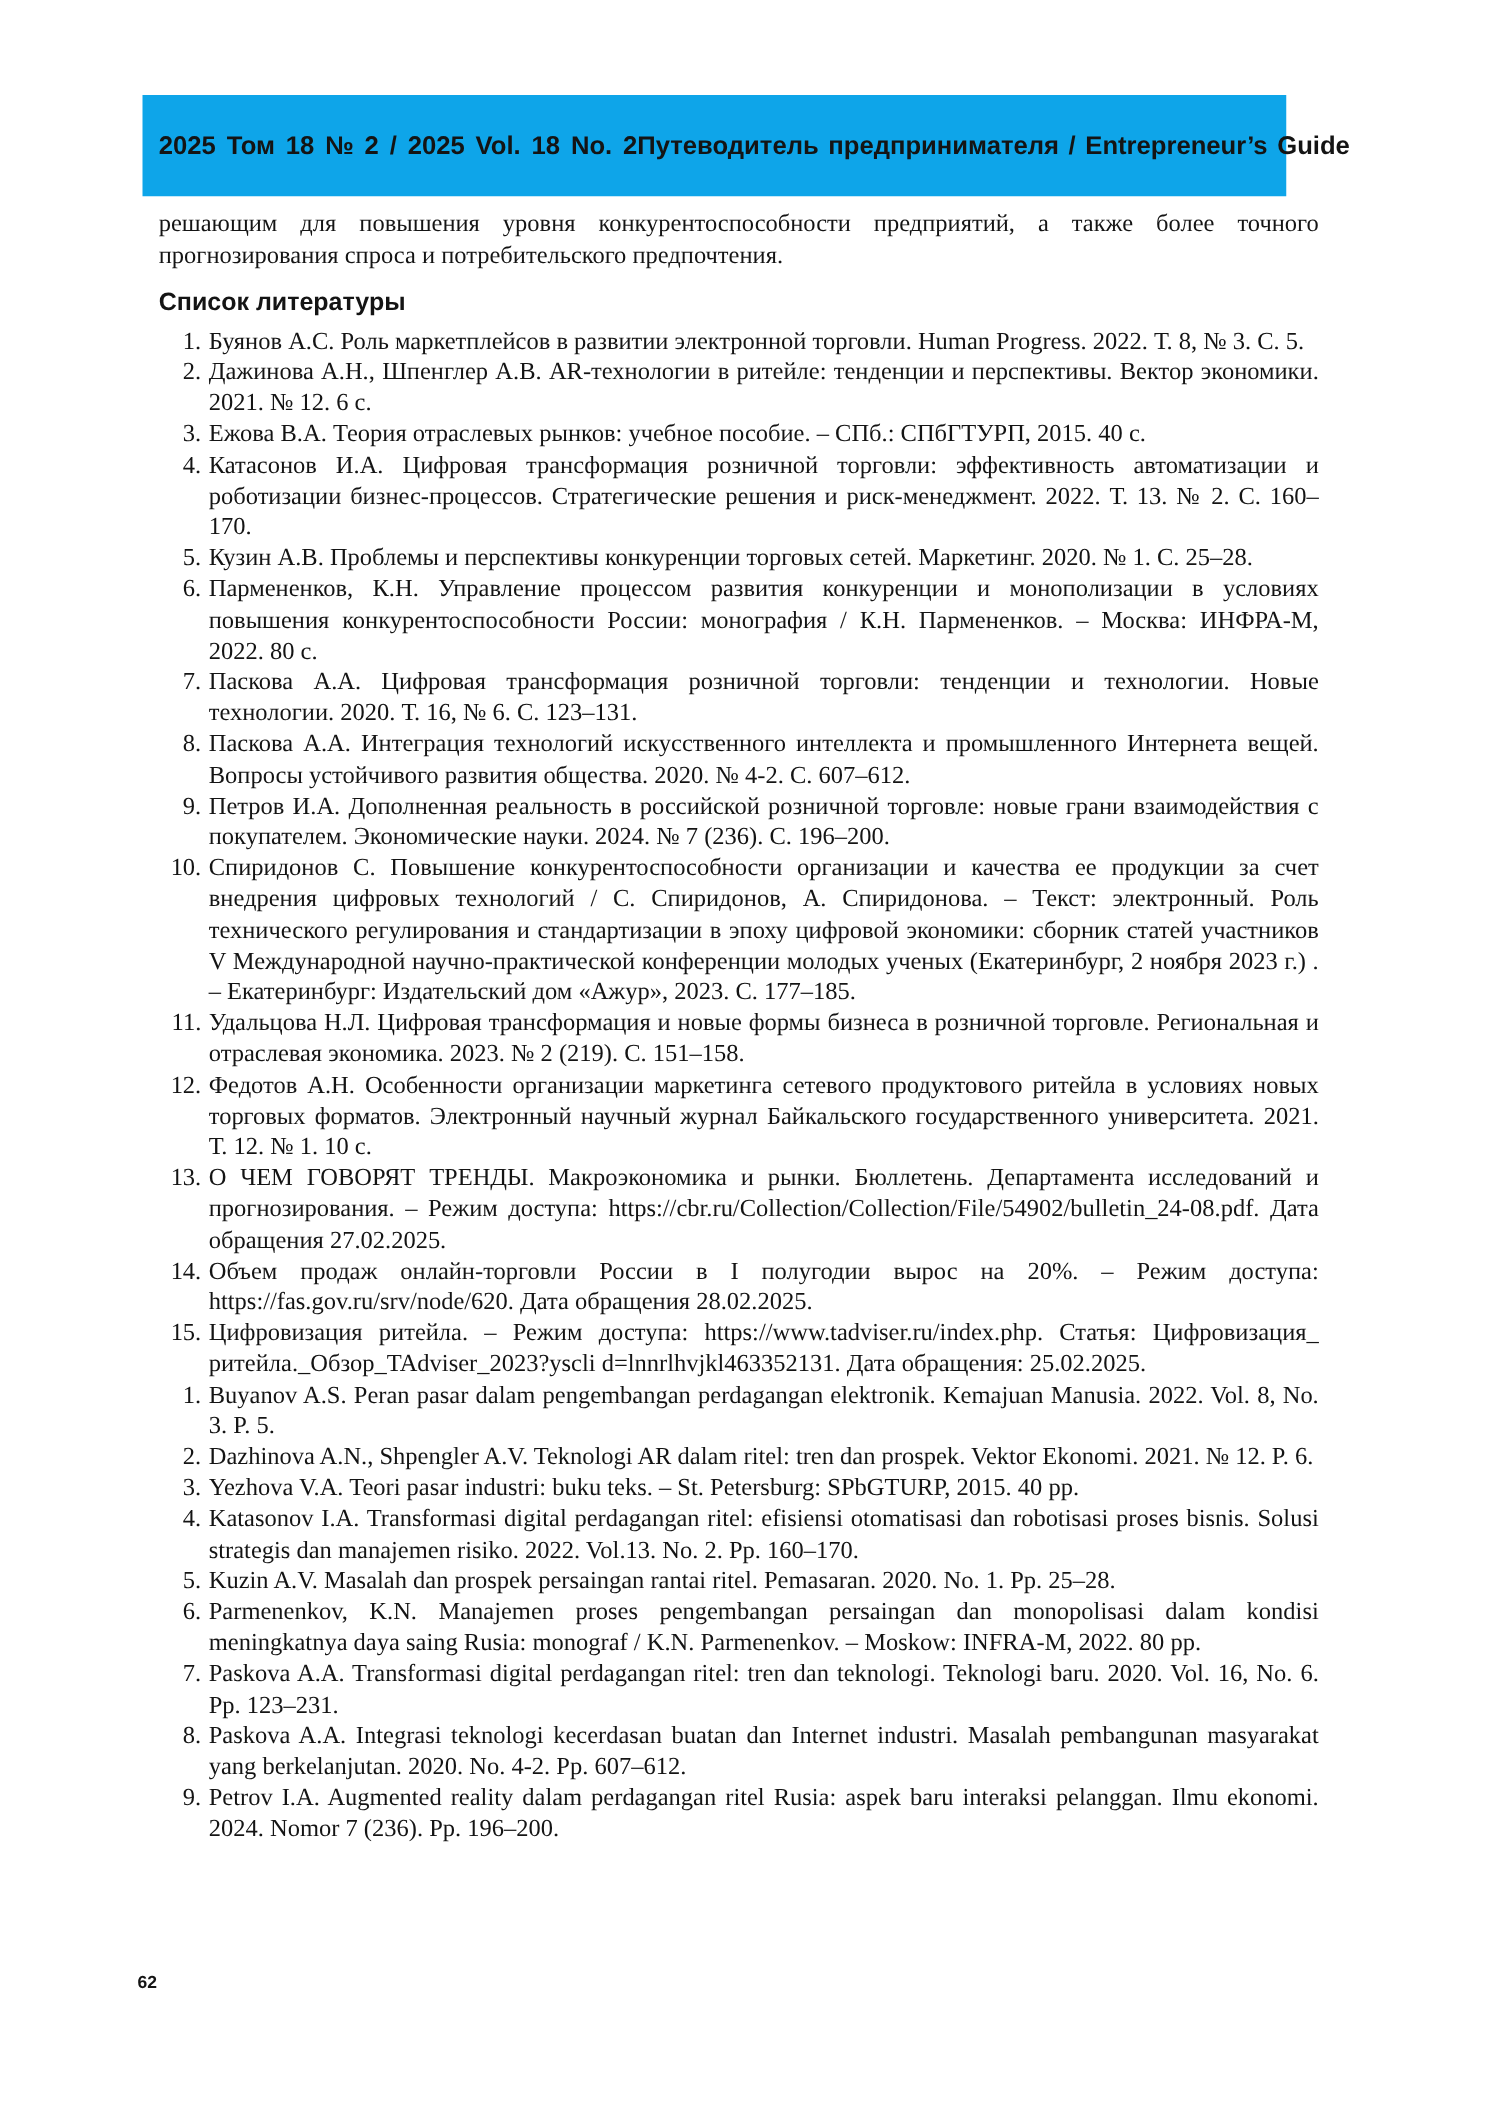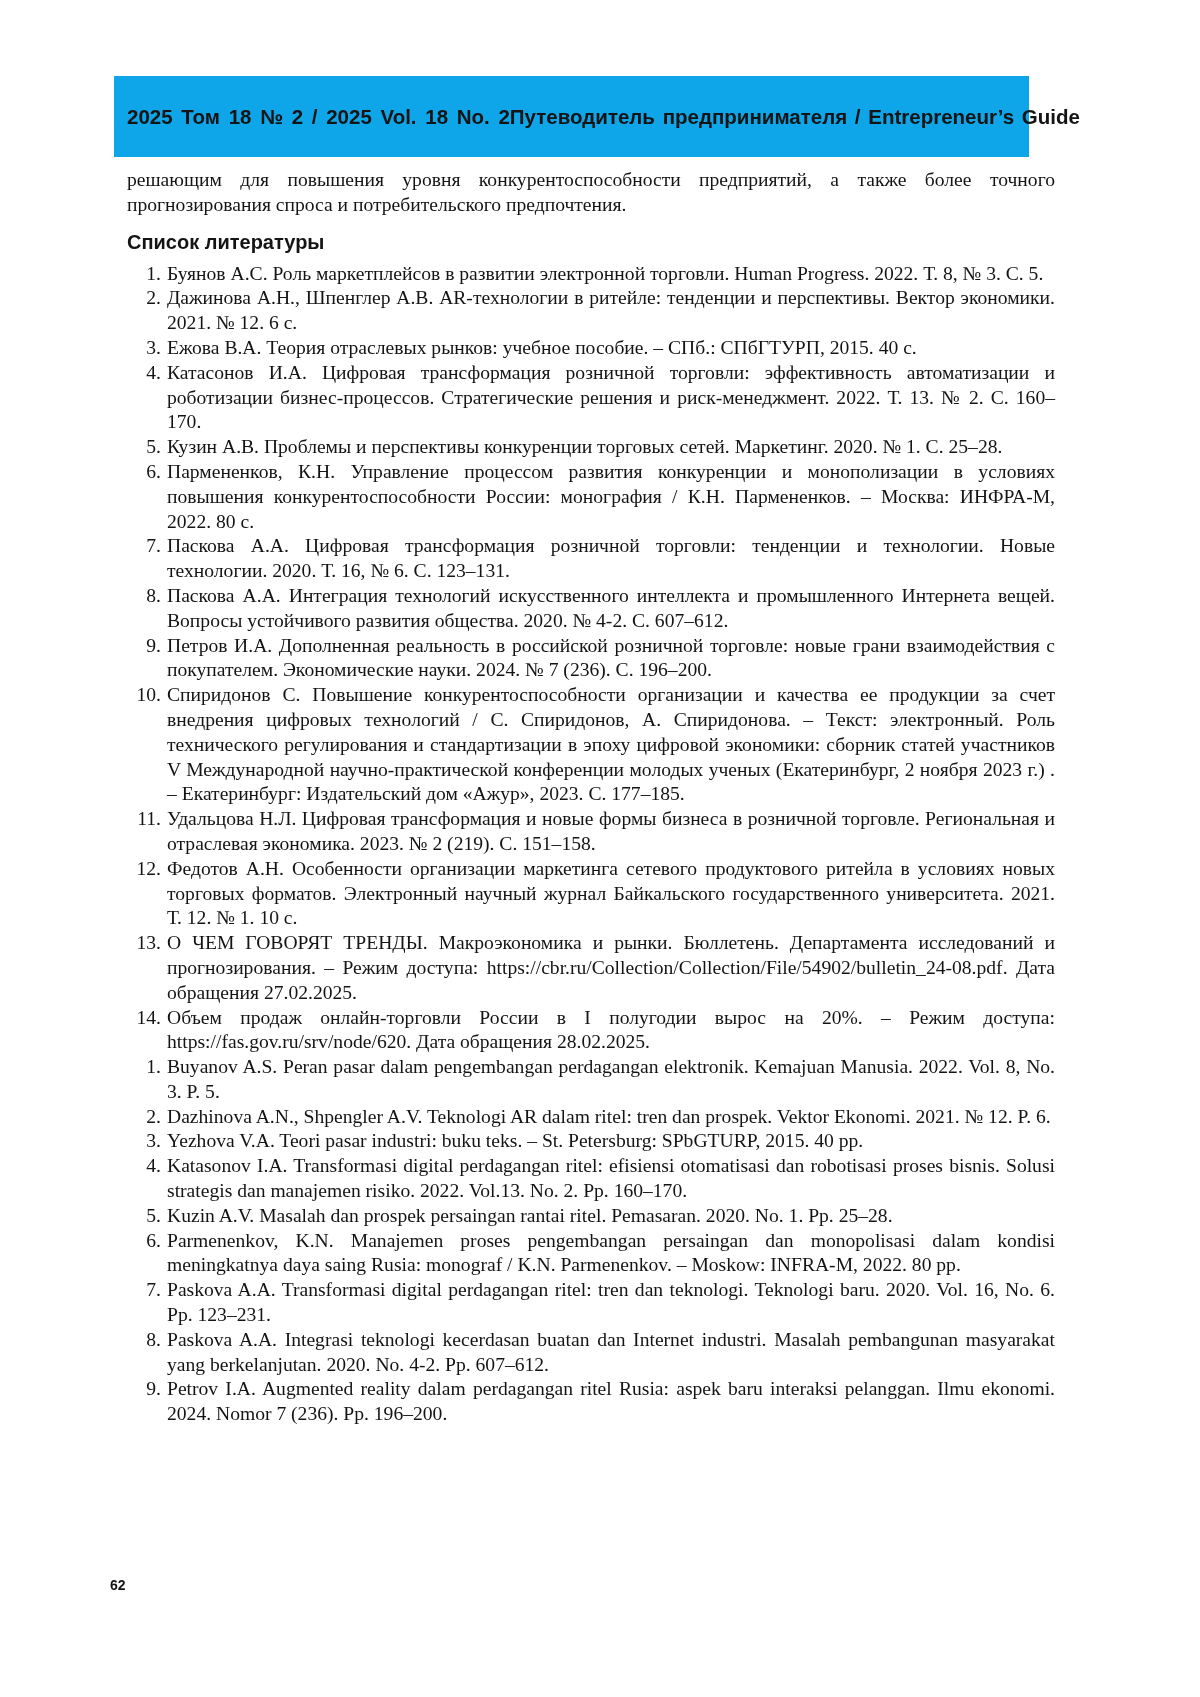--- a/index.html
+++ b/index.html
@@ -108,20 +108,24 @@
         <span class="ref-text">Федотов А.Н. Особенности организации маркетинга сетевого продуктового ритейла в условиях новых торговых форматов. Электронный научный журнал Байкальского государственного университета. 2021. Т. 12. № 1. 10 с.</span>
       </li>
     <li class="ref-item">
         <span class="ref-num">13.</span>
         <span class="ref-text">О ЧЕМ ГОВОРЯТ ТРЕНДЫ. Макроэкономика и рынки. Бюллетень. Департамента исследований и прогнозирования. – Режим доступа: https://cbr.ru/Collection/Collection/File/54902/bulletin_24-08.pdf. Дата обращения 27.02.2025.</span>
       </li>
     <li class="ref-item">
         <span class="ref-num">14.</span>
         <span class="ref-text">Объем продаж онлайн-торговли России в I полугодии вырос на 20%. – Режим доступа: https://fas.gov.ru/srv/node/620. Дата обращения 28.02.2025.</span>
       </li>
+    <li class="ref-item">
+        <span class="ref-num">15.</span>
+        <span class="ref-text">Цифровизация ритейла. – Режим доступа: https://www.tadviser.ru/index.php. Статья: Цифровизация_ ритейла._Обзор_TAdviser_2023?yscli d=lnnrlhvjkl463352131. Дата обращения: 25.02.2025.</span>
+      </li>
   </ol>
 
 
   <ol class="ref-list">
     <li class="ref-item">
         <span class="ref-num">1.</span>
         <span class="ref-text">Buyanov A.S. Peran pasar dalam pengembangan perdagangan elektronik. Kemajuan Manusia. 2022. Vol. 8, No. 3. P. 5.</span>
       </li>
     <li class="ref-item">
         <span class="ref-num">2.</span>

